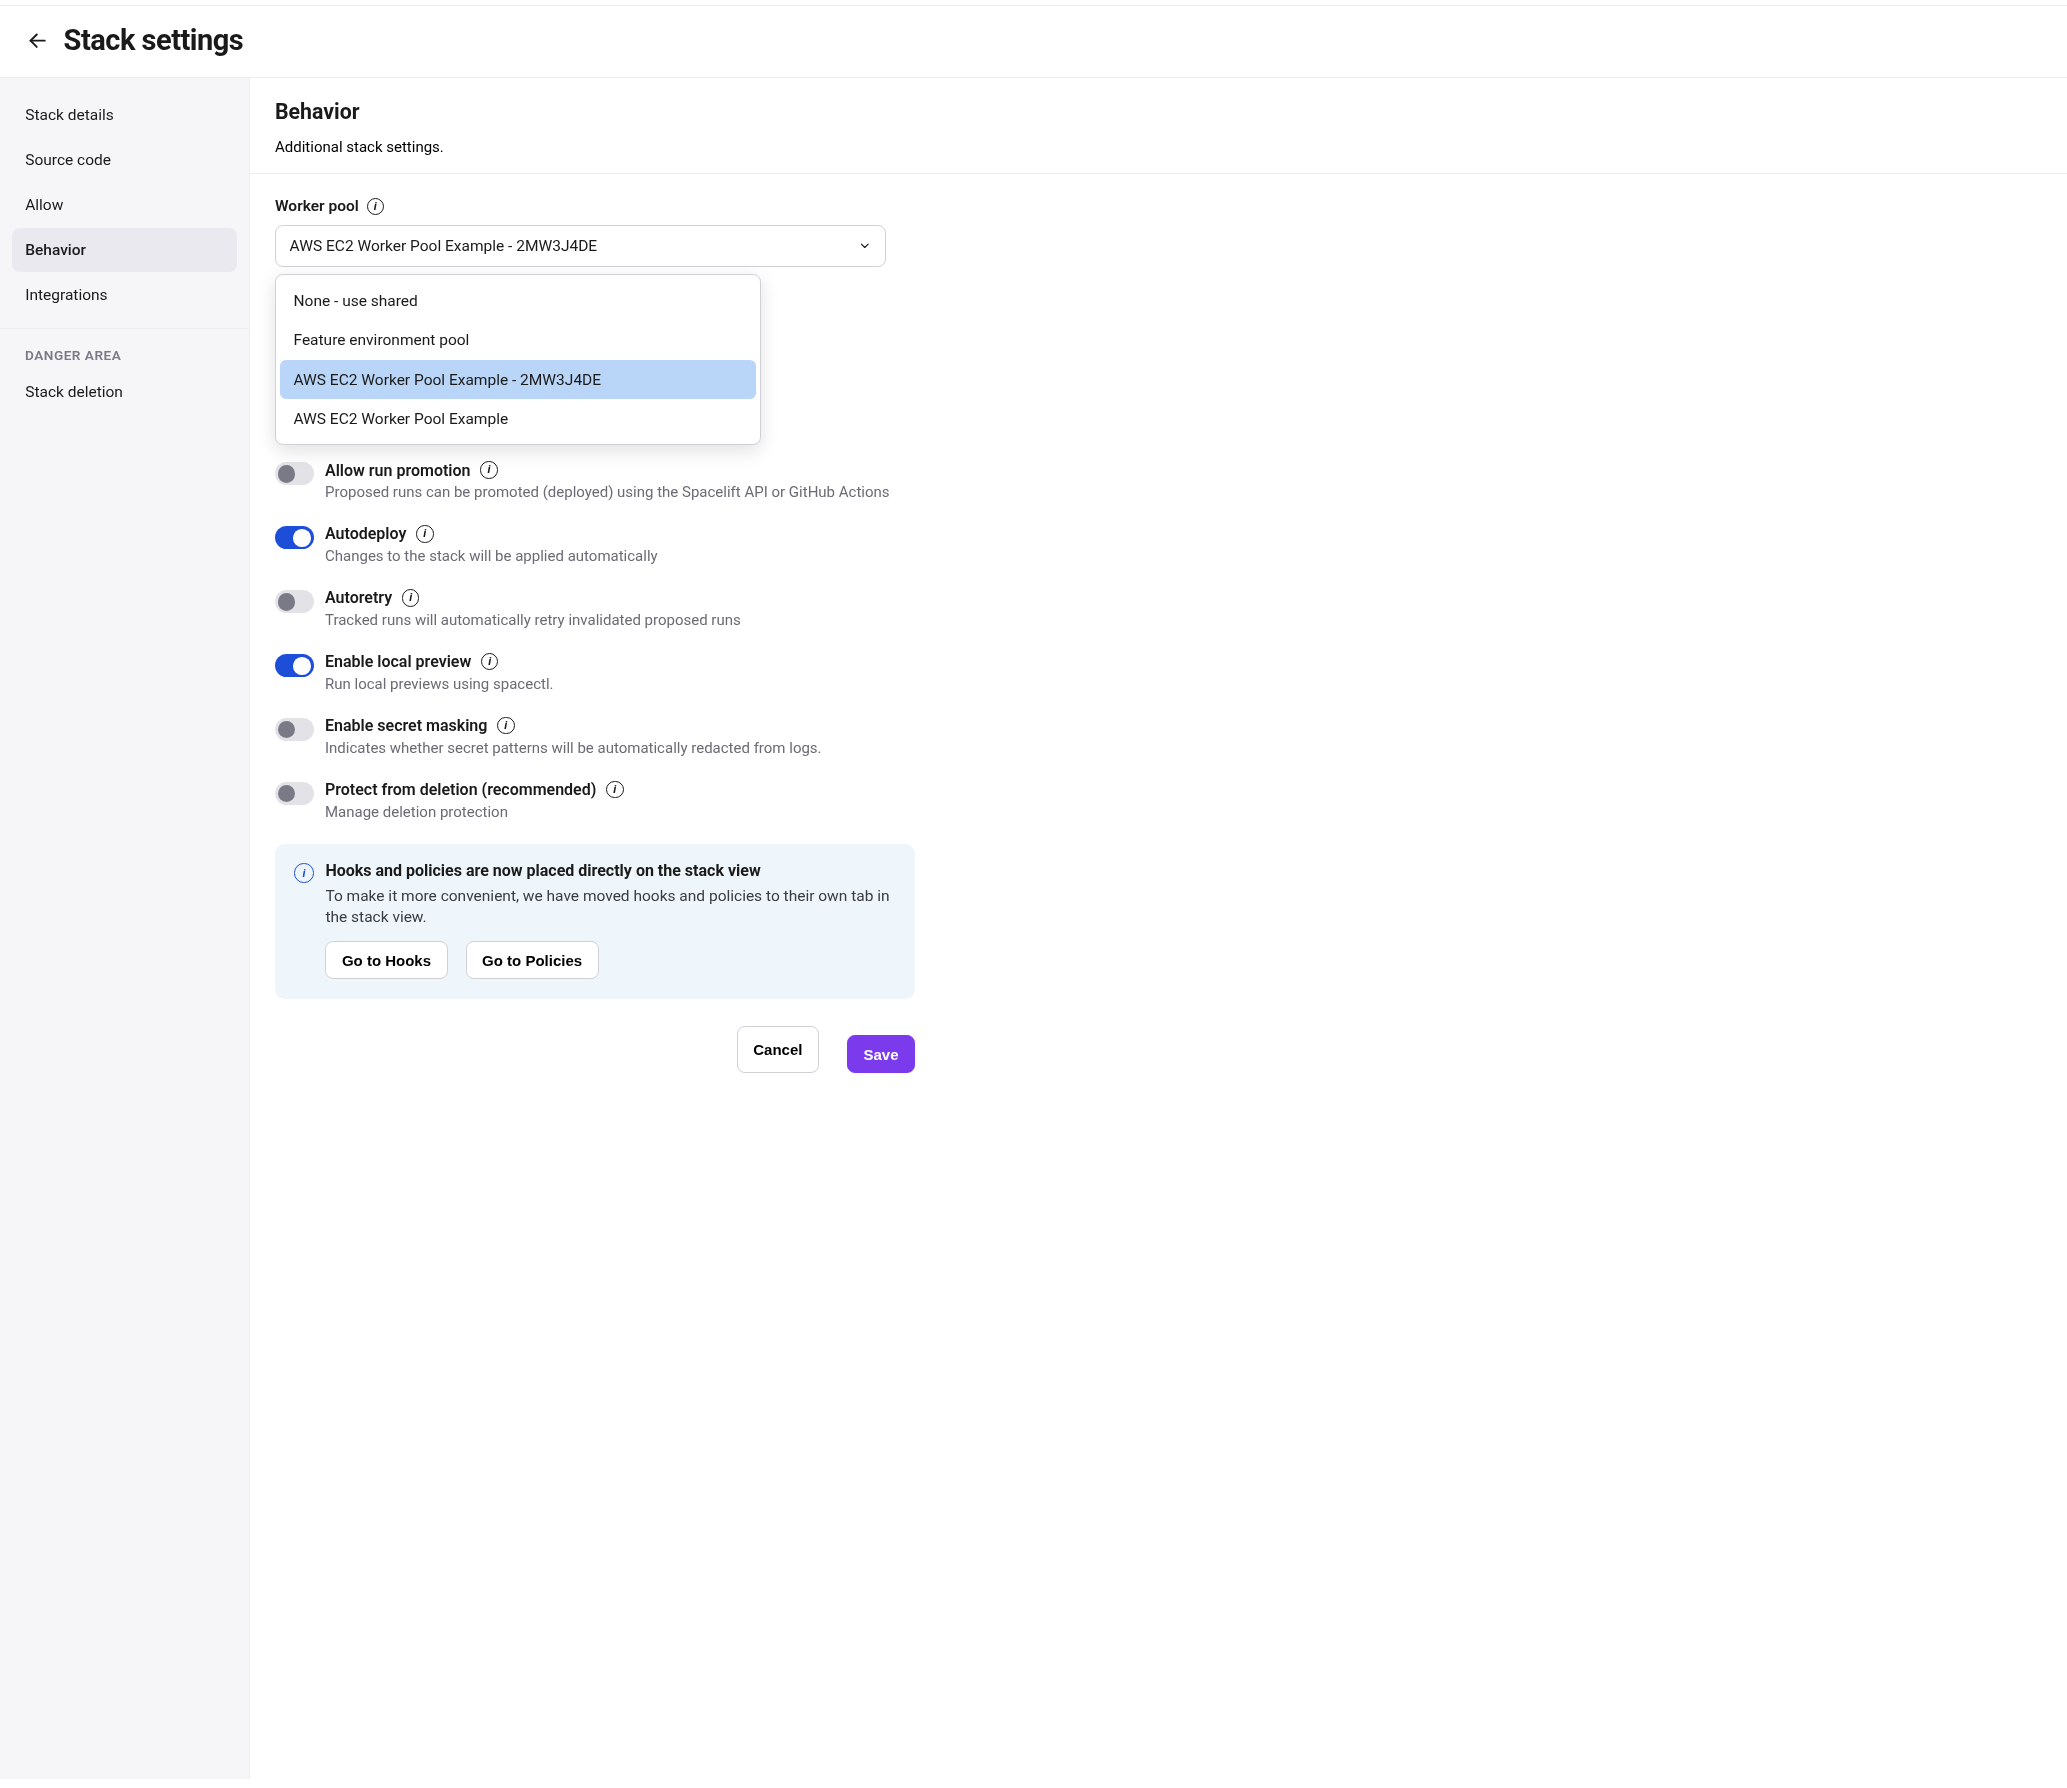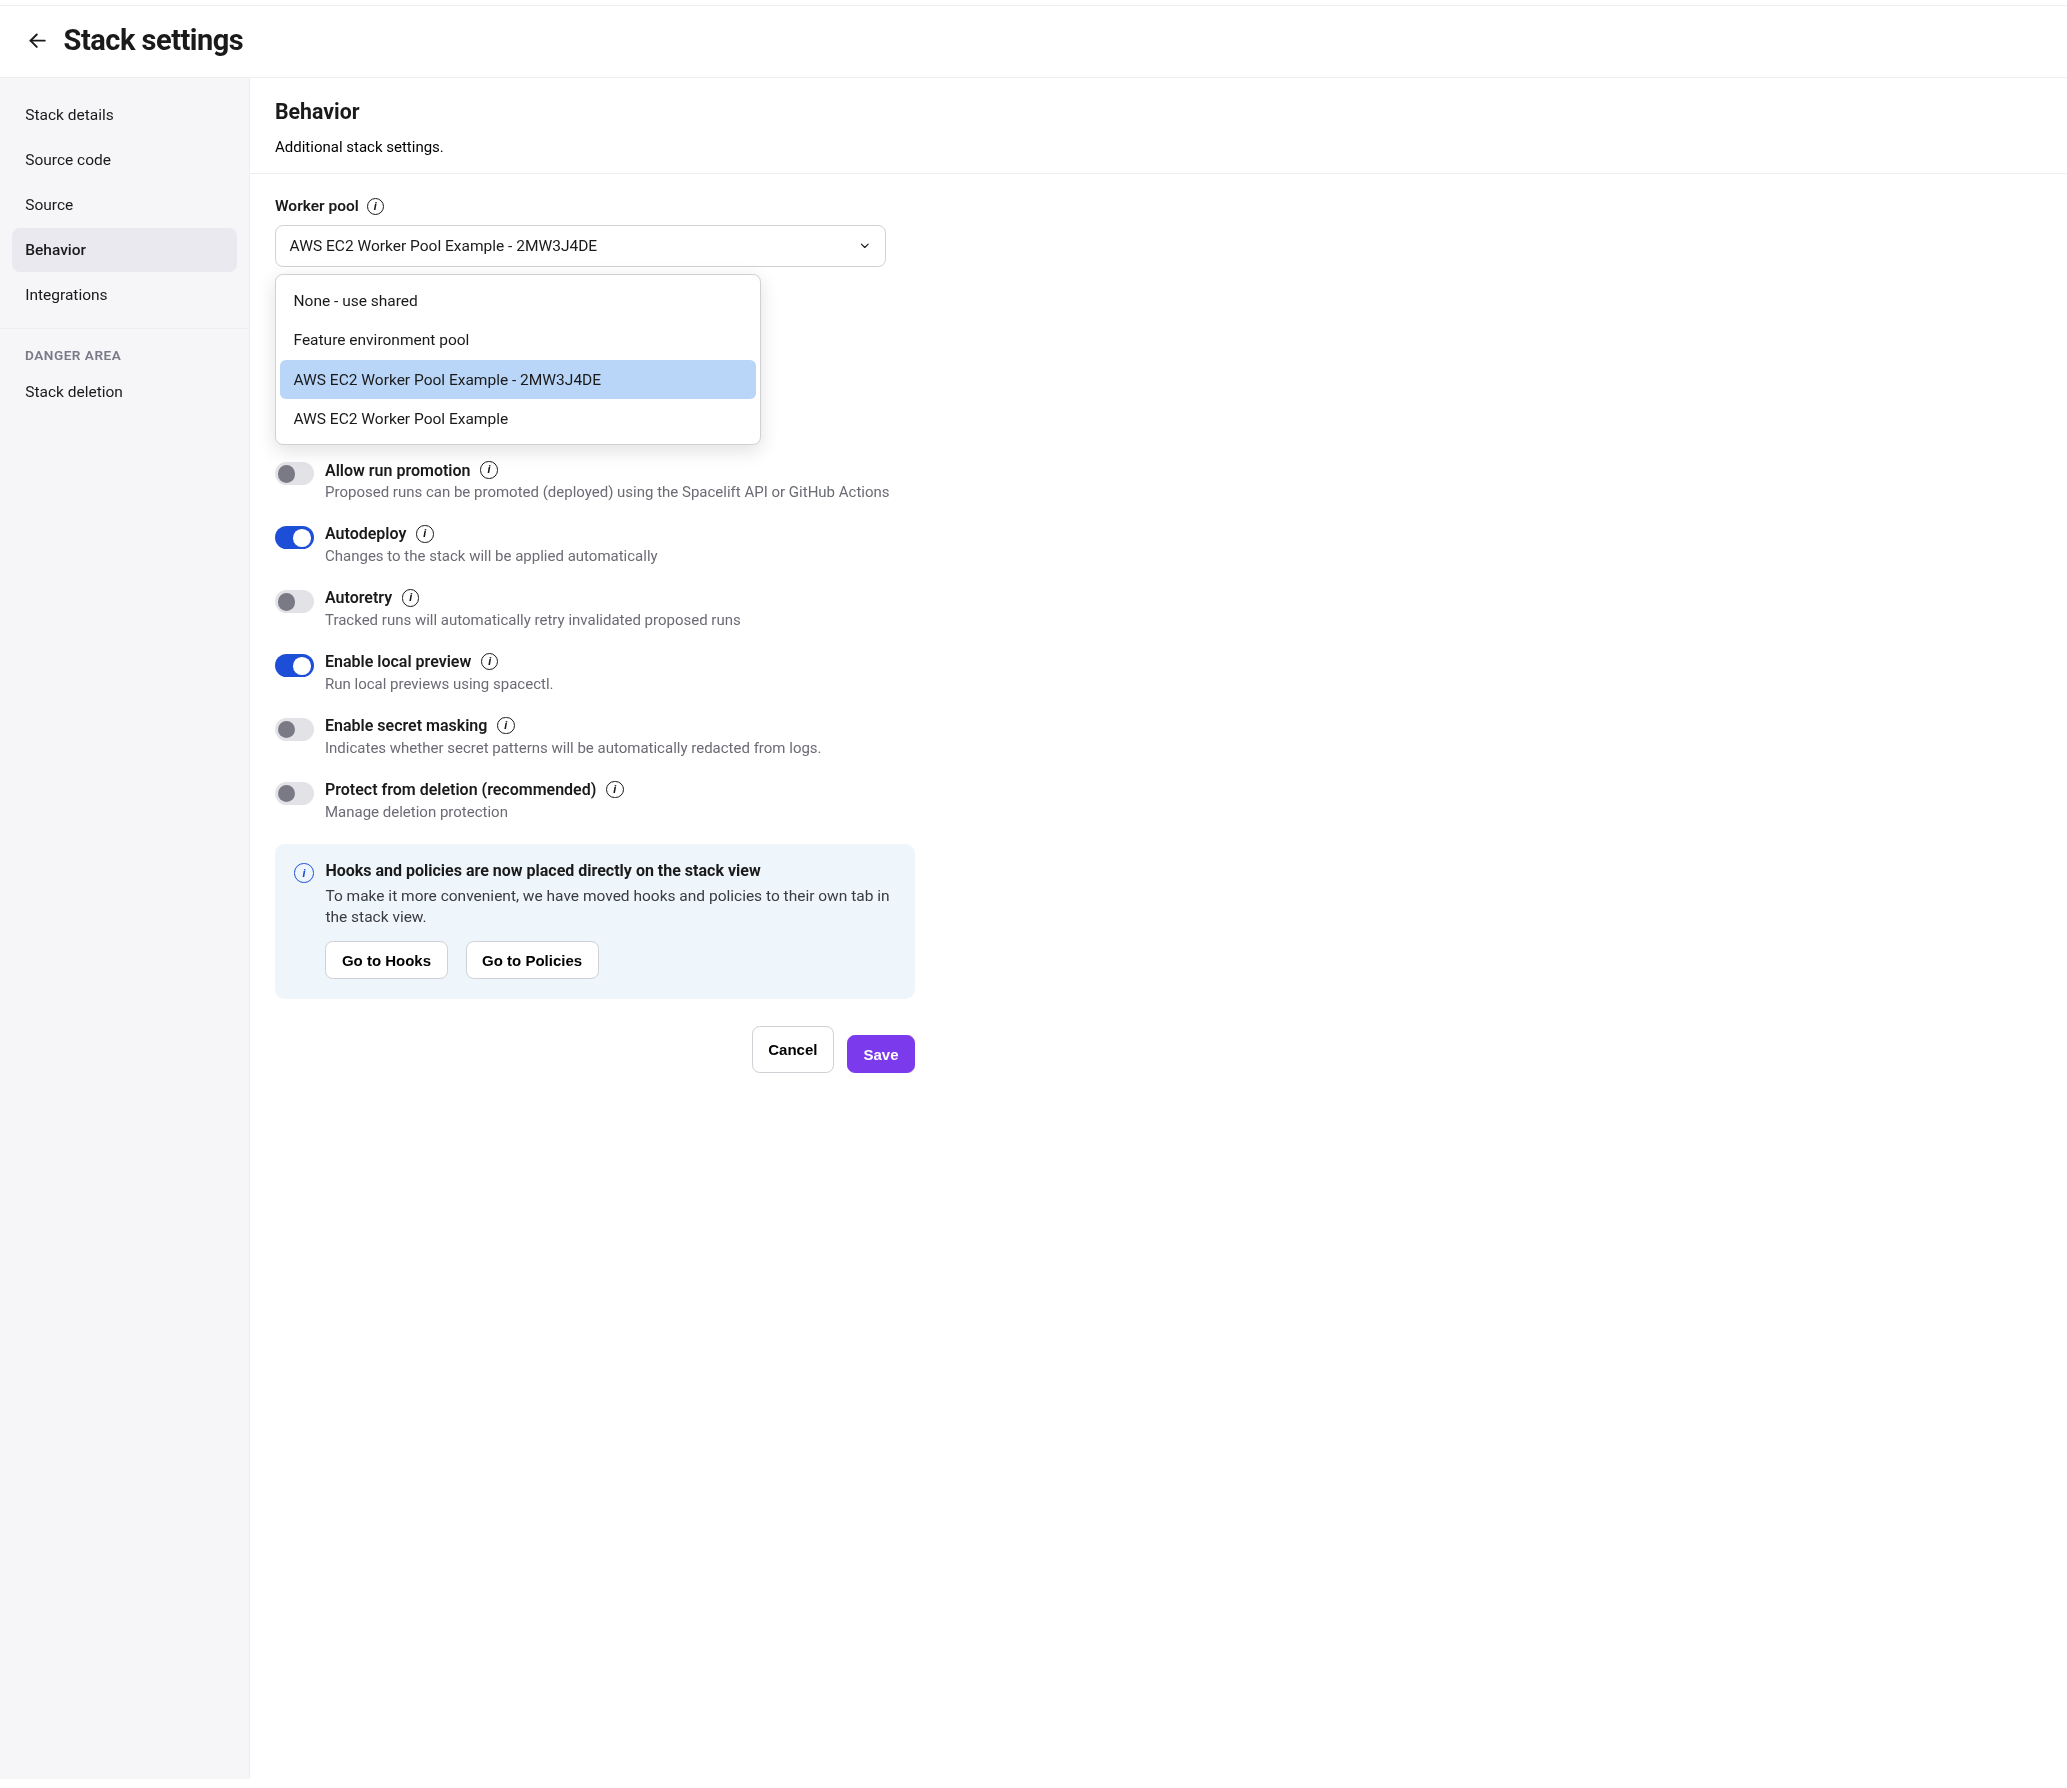--- a/index.html
+++ b/index.html
@@ -134,21 +134,21 @@
   .btn {
     padding: 9.7px 15.5px;
     border-radius: 7.8px;
     border: 1px solid #d0d0d6;
     background: #fff;
     font-size: 15px;
     font-weight: 600;
     cursor: pointer;
   }
   .footer-buttons {
-    display: flex; gap: 13px; justify-content: flex-end;
+    display: flex; gap: 28px; justify-content: flex-end;
     max-width: 640px; margin-top: 27px;
   }
   .btn-primary {
     background: #7c3aed; color: #fff; border-color: #7c3aed; margin-top: 9px;
   }
 </style>
 </head>
 <body>
 
 <div class="top-border"></div>
@@ -161,21 +161,21 @@
       </svg>
   </div>
   <div class="page-title">Stack settings</div>
 </div>
 
 <div class="layout">
   <div class="sidebar">
     <div class="sidebar-group">
       <div class="sidebar-item">Stack details</div>
       <div class="sidebar-item">Source code</div>
-      <div class="sidebar-item">Source</div>
+      <div class="sidebar-item">Allow</div>
       <div class="sidebar-item active">Behavior</div>
       <div class="sidebar-item">Integrations</div>
     </div>
     <div class="danger-heading">DANGER AREA</div>
     <div class="sidebar-group">
       <div class="sidebar-item">Stack deletion</div>
     </div>
   </div>
 
   <div class="main">

